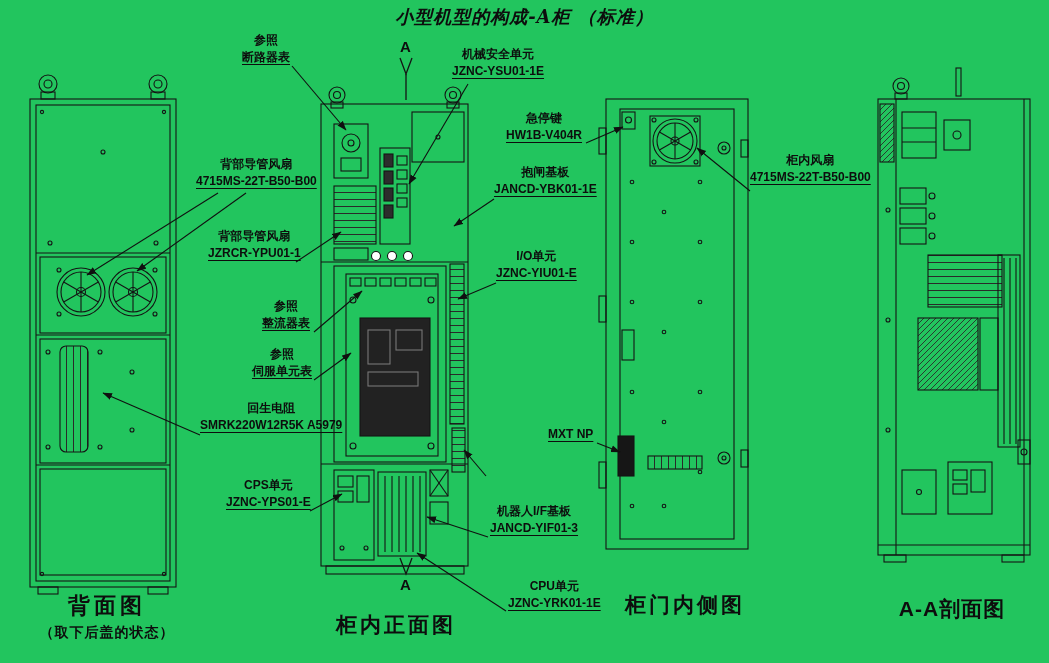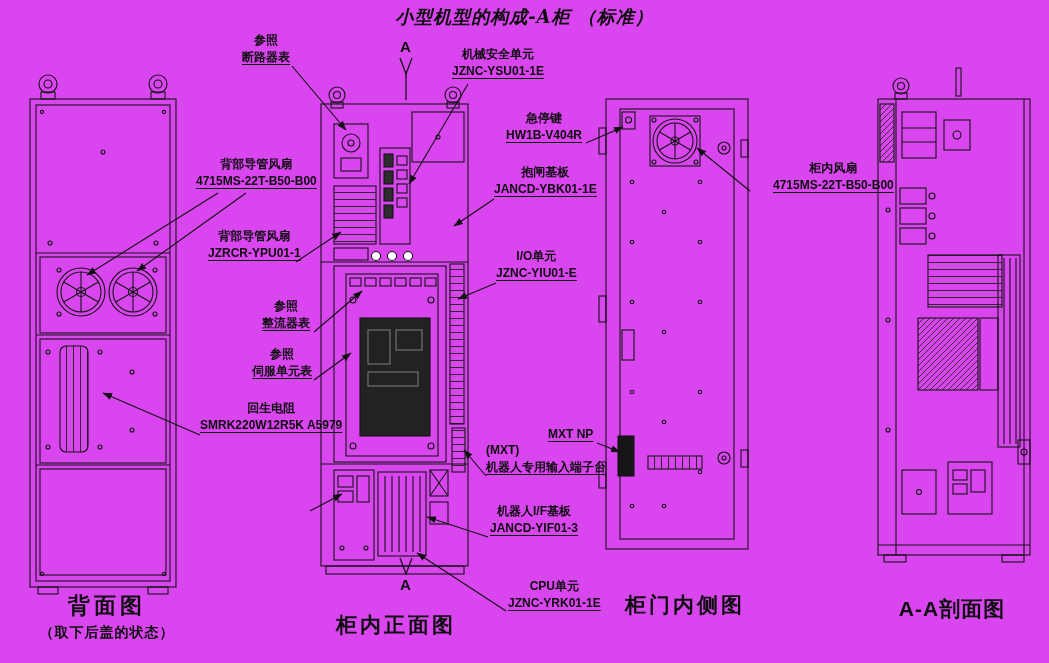--- a/index.html
+++ b/index.html
@@ -1,18 +1,18 @@
 <!DOCTYPE html>
 <html><head>
 <meta charset="utf-8">
 <style>
   * { margin:0; padding:0; box-sizing:border-box; }
   html,body { width:1049px; height:663px; background:#ffffff; }
   body { font-family:"Liberation Sans","DejaVu Sans",sans-serif; position:relative; overflow:hidden; color:#0d0d0d; }
-  .page { position:absolute; inset:0; background:#d946ef; }
+  .page { position:absolute; inset:0; background:#22c55e; }
   svg.art { position:absolute; left:0; top:0; }
   .title { position:absolute; left:0; top:5px; width:100%; text-align:center;
            font-family:"DejaVu Serif","Liberation Serif",serif; font-style:italic; font-weight:bold;
            font-size:18px; letter-spacing:1px; }
   .lbl { position:absolute; font-size:12px; font-weight:bold; line-height:1.45;
          text-align:center; white-space:nowrap; }
   .lbl.left { text-align:left; }
   .lbl span { display:block; }
   .lbl .l2 { text-decoration:underline; text-underline-offset:3px; text-decoration-thickness:1.2px; }
   .cap { position:absolute; font-weight:bold; font-size:21px; letter-spacing:3px;
@@ -296,21 +296,21 @@
     <span class="l2">JZNC-YSU01-1E</span>
   </div>
   <div class="lbl" style="left:506px;top:110px;">
     <span class="l1">急停键</span>
     <span class="l2">HW1B-V404R</span>
   </div>
   <div class="lbl" style="left:494px;top:164px;">
     <span class="l1">抱闸基板</span>
     <span class="l2">JANCD-YBK01-1E</span>
   </div>
-  <div class="lbl" style="left:750px;top:160px;padding-left:23px;">
+  <div class="lbl" style="left:750px;top:152px;">
     <span class="l1">柜内风扇</span>
     <span class="l2">4715MS-22T-B50-B00</span>
   </div>
   <div class="lbl" style="left:196px;top:156px;">
     <span class="l1">背部导管风扇</span>
     <span class="l2">4715MS-22T-B50-B00</span>
   </div>
   <div class="lbl" style="left:208px;top:228px;">
     <span class="l1">背部导管风扇</span>
     <span class="l2">JZRCR-YPU01-1</span>
@@ -320,32 +320,32 @@
     <span class="l2">整流器表</span>
   </div>
   <div class="lbl" style="left:252px;top:346px;">
     <span class="l1">参照</span>
     <span class="l2">伺服单元表</span>
   </div>
   <div class="lbl" style="left:200px;top:400px;">
     <span class="l1">回生电阻</span>
     <span class="l2">SMRK220W12R5K A5979</span>
   </div>
+  <div class="lbl" style="left:226px;top:477px;">
+    <span class="l1">CPS单元</span>
+    <span class="l2">JZNC-YPS01-E</span>
+  </div>
   <div class="lbl" style="left:496px;top:248px;">
     <span class="l1">I/O单元</span>
     <span class="l2">JZNC-YIU01-E</span>
   </div>
   <div class="lbl" style="left:548px;top:426px;">
     <span class="l1"></span>
     <span class="l2">MXT NP</span>
   </div>
-  <div class="lbl left" style="left:486px;top:442px;">
-    <span class="l1">(MXT)</span>
-    <span class="l2">机器人专用输入端子台</span>
-  </div>
   <div class="lbl" style="left:490px;top:503px;">
     <span class="l1">机器人I/F基板</span>
     <span class="l2">JANCD-YIF01-3</span>
   </div>
   <div class="lbl" style="left:508px;top:578px;">
     <span class="l1">CPU单元</span>
     <span class="l2">JZNC-YRK01-1E</span>
   </div>
 
   <div class="cap" style="left:2px;top:591px;width:210px;">

